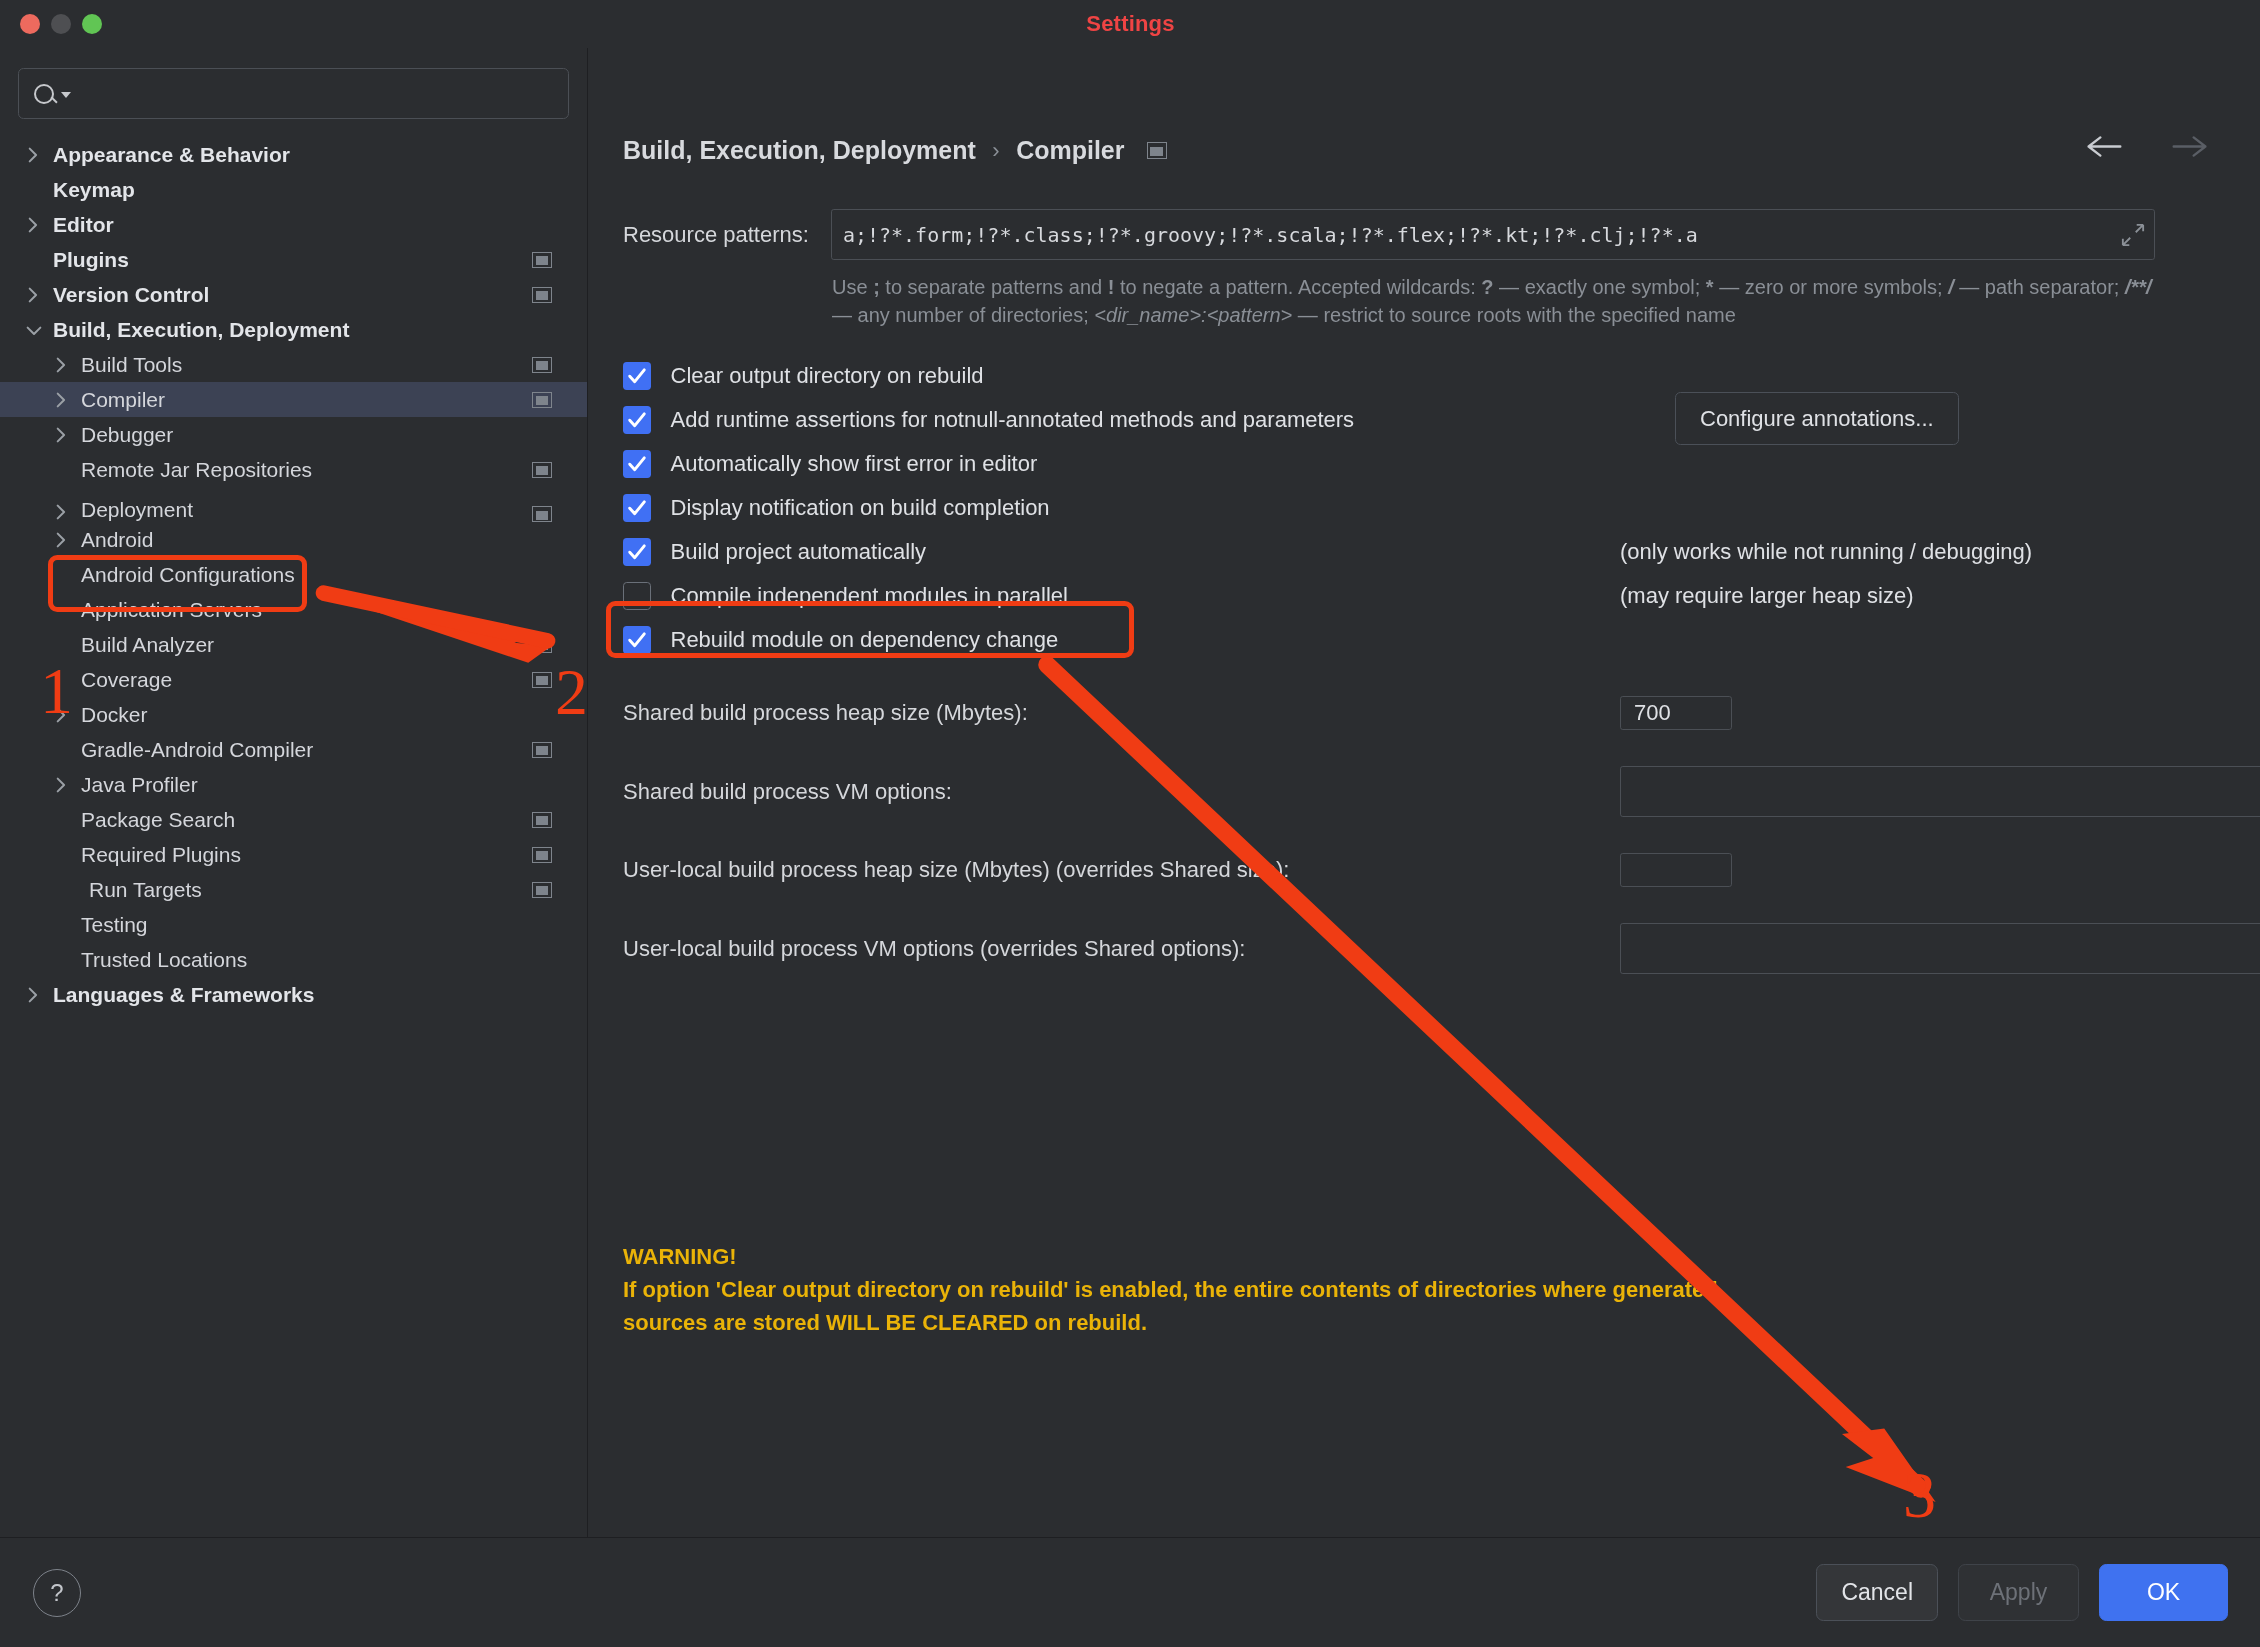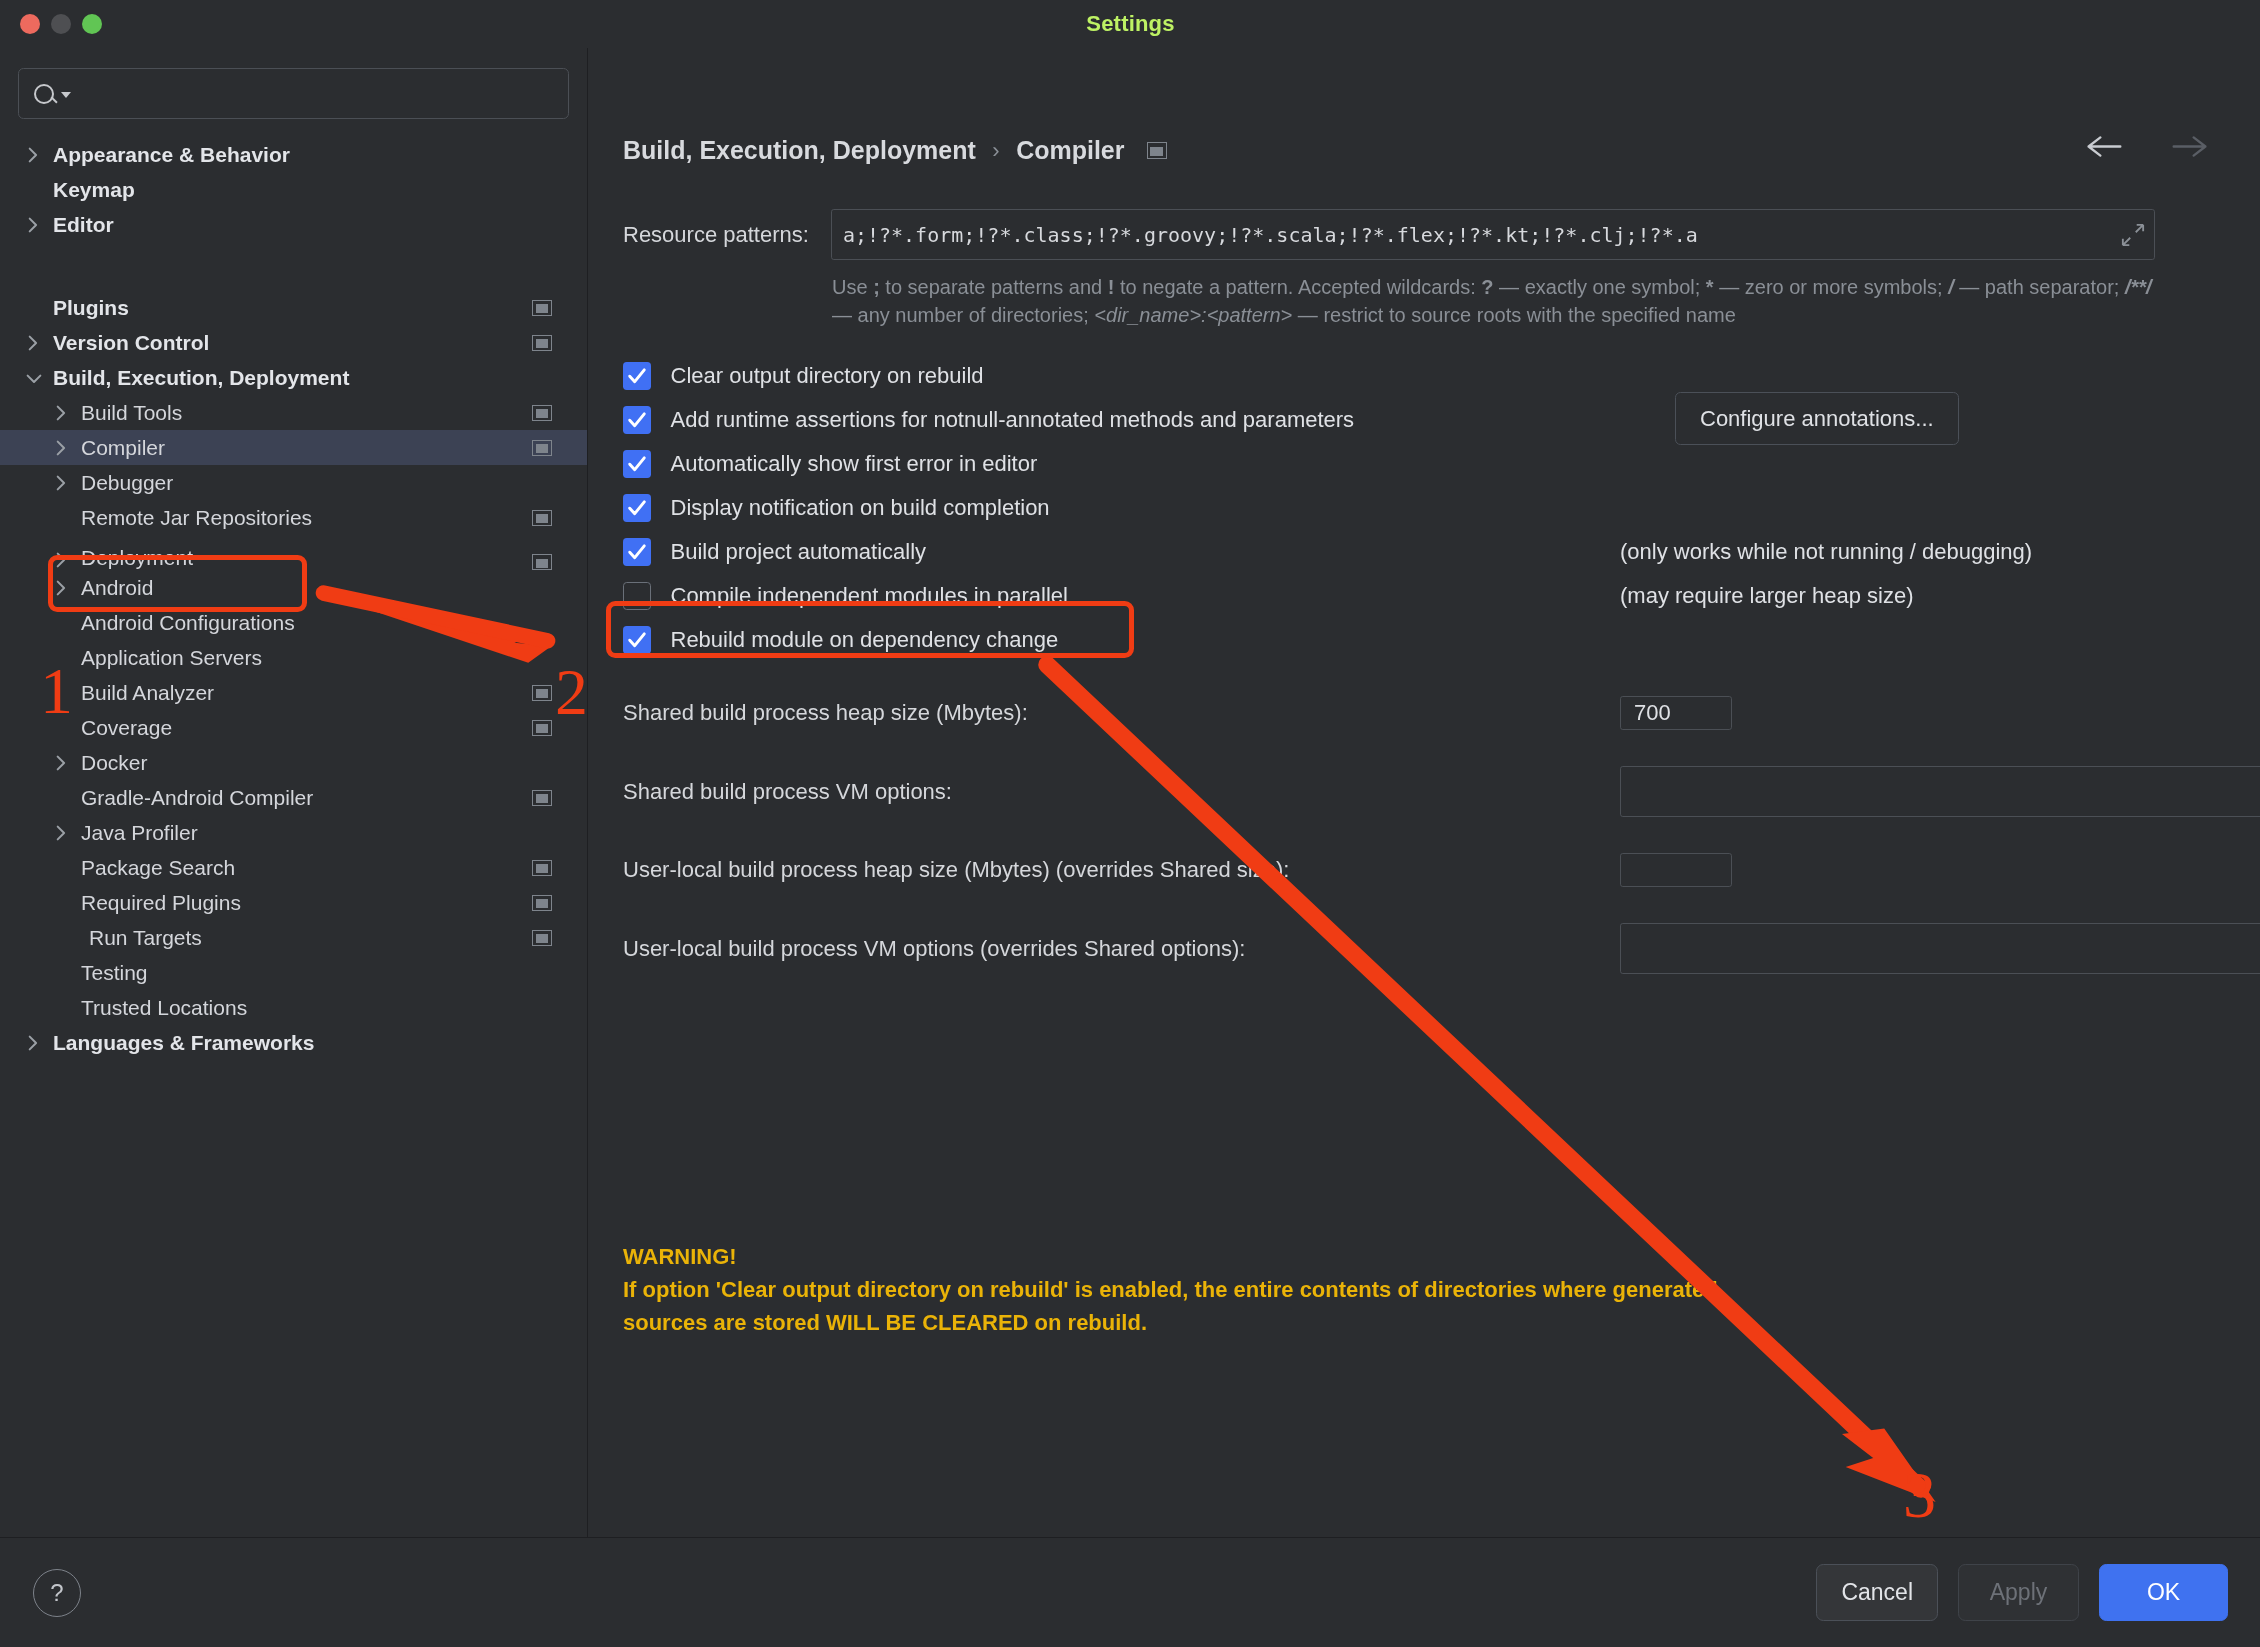--- a/index.html
+++ b/index.html
@@ -24,21 +24,21 @@
     border-bottom: 0.9px solid #2b2d30;
     display: flex; align-items: center;
   }
   .traffic { display: flex; gap: 11px; padding-left: 20px; align-items: center; }
   .dot { width: 20px; height: 20px; border-radius: 50%; }
   .dot.red { background: #ed6a5e; }
   .dot.yellow { background: #4e4f52; }
   .dot.green { background: #61c554; }
   .win-title {
     position: absolute; left: 0; right: 0; text-align: center;
-    font-size: 22px; font-weight: bold; color: #bef264; letter-spacing: 0.2px;
+    font-size: 22px; font-weight: bold; color: #ef4444; letter-spacing: 0.2px;
   }
 
   
   .body { flex: 1 1 auto; display: flex; min-height: 0; }
 
   
   .sidebar {
     width: 588px; flex: 0 0 588px;
     background: #2b2d30;
     border-right: 0.9px solid #1e1f22;
@@ -235,21 +235,21 @@
             <span class="row-label">Keymap</span>
           </div>
           <div class="tree-row bold" style="padding-left: 20px;">
             <span class="arrow">
               <svg width="14.7" height="20" viewBox="0 0 16 22">
                 <path d="M4 4 L11 11 L4 18" fill="none" stroke="#9ba0a6" stroke-width="2.2" stroke-linecap="round" stroke-linejoin="round"></path>
               </svg>
             </span>
             <span class="row-label">Editor</span>
           </div>
-          <div class="tree-row bold" style="padding-left: 20px; margin-top: 48px;">
+          <div class="tree-row bold" style="padding-left: 20px;">
             <span class="arrow"></span>
             <span class="row-label">Plugins</span>
             <span class="proj-icon"></span>
           </div>
           <div class="tree-row bold" style="padding-left: 20px;">
             <span class="arrow">
               <svg width="14.7" height="20" viewBox="0 0 16 22">
                 <path d="M4 4 L11 11 L4 18" fill="none" stroke="#9ba0a6" stroke-width="2.2" stroke-linecap="round" stroke-linejoin="round"></path>
               </svg>
             </span>

